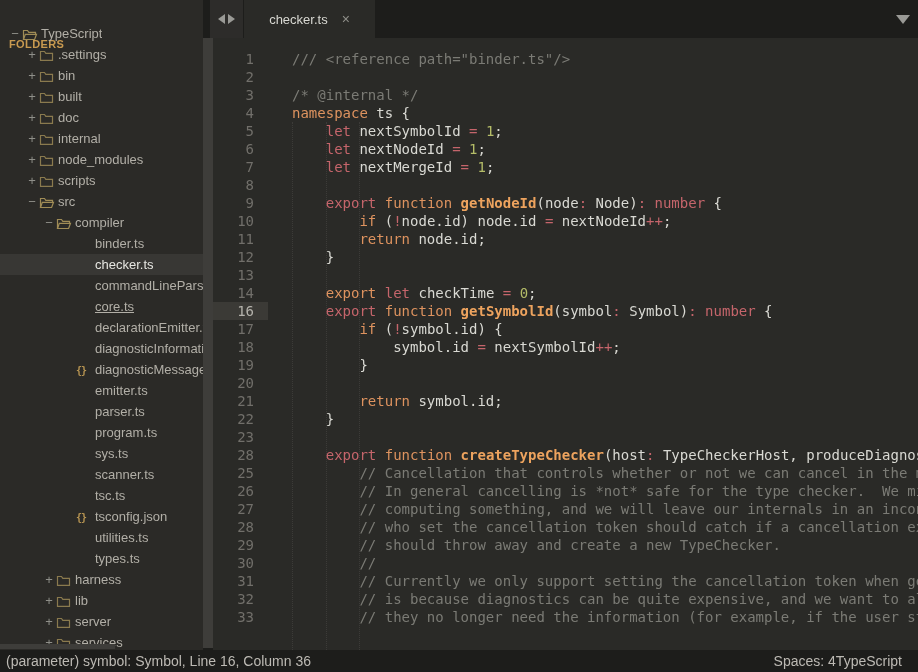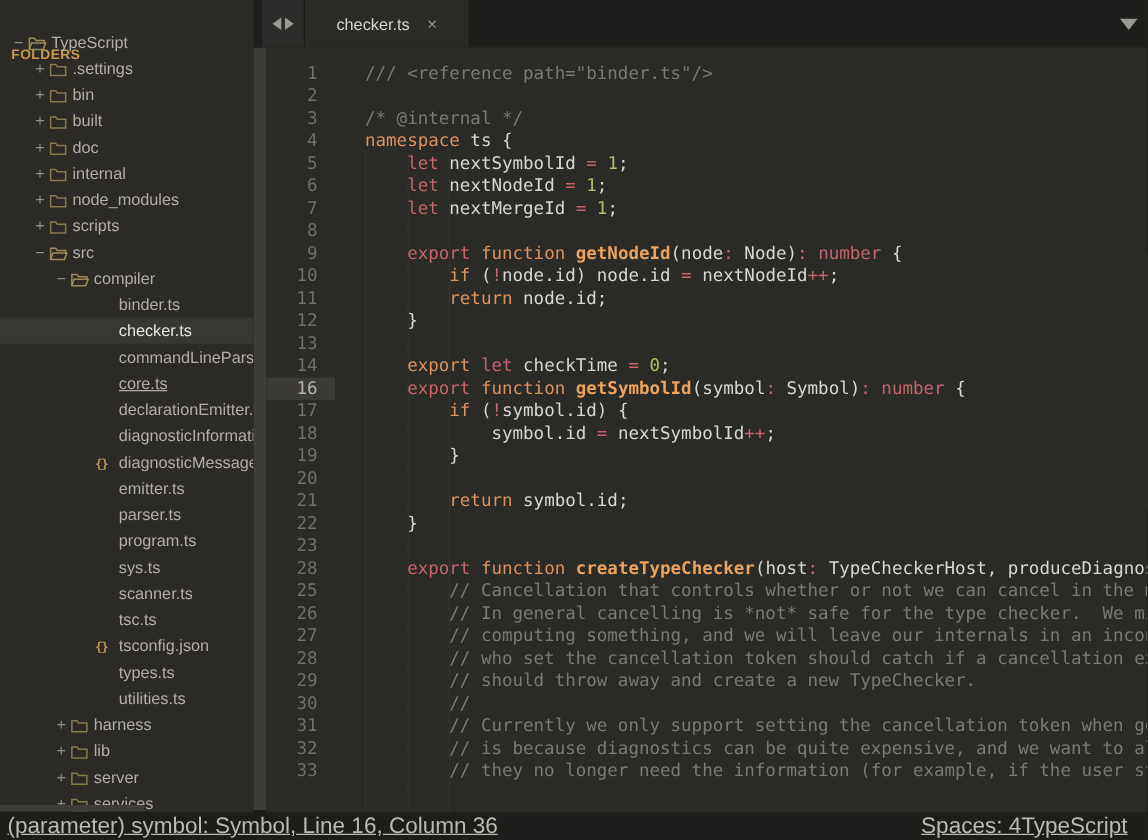--- a/index.html
+++ b/index.html
@@ -63,22 +63,22 @@
   .codetxt{padding-left:24px;}
   .tk-c{color:var(--tk-c);}
   .tk-o{color:var(--tk-o);}
   .tk-r{color:var(--tk-r);}
   .tk-f{color:var(--tk-f);font-weight:bold;}
   .tk-g{color:var(--tk-g);}
   .tk-w{color:var(--tk-w);}
 
   
   .statusbar{position:absolute;left:0;right:0;bottom:0;height:22px;
-             background:var(--bg-status);display:flex;
-             font-size:18px;color:var(--status-text);text-decoration:underline;}
+             background:var(--bg-status);display:flex;align-items:center;
+             font-size:14px;color:var(--status-text);}
   .status-left{margin-left:6px;}
   .status-right{margin-left:auto;display:flex;margin-right:16px;}
 </style>
 </head>
 <body>
 
 <div class="app">
 
   <aside class="sidebar">
     <div class="sidebar-header">FOLDERS</div>
@@ -207,25 +207,25 @@
         <div class="row" style="padding-left: 76px;">
           <span class="ticn"><span class="glyph-ts"></span></span>
           <span class="tlabel">tsc.ts</span>
         </div>
         <div class="row" style="padding-left: 76px;">
           <span class="ticn"><span class="glyph-json">{}</span></span>
           <span class="tlabel">tsconfig.json</span>
         </div>
         <div class="row" style="padding-left: 76px;">
           <span class="ticn"><span class="glyph-ts"></span></span>
+          <span class="tlabel">utilities.ts</span>
+        </div>
+        <div class="row" style="padding-left: 76px;">
+          <span class="ticn"><span class="glyph-ts"></span></span>
           <span class="tlabel">types.ts</span>
-        </div>
-        <div class="row" style="padding-left: 76px;">
-          <span class="ticn"><span class="glyph-ts"></span></span>
-          <span class="tlabel">utilities.ts</span>
         </div>
         <div class="row" style="padding-left: 42px;">
           <span class="exp">+</span>
           <span class="ticn"><svg width="15" height="13" viewBox="0 0 15 13">
               <path d="M1.5 2.5h4l1.3 1.8h6.7v7H1.5z" fill="none" stroke="var(--folder-icon)" stroke-width="1.2"></path>
             </svg></span>
           <span class="tlabel">harness</span>
         </div>
         <div class="row" style="padding-left: 42px;">
           <span class="exp">+</span>

